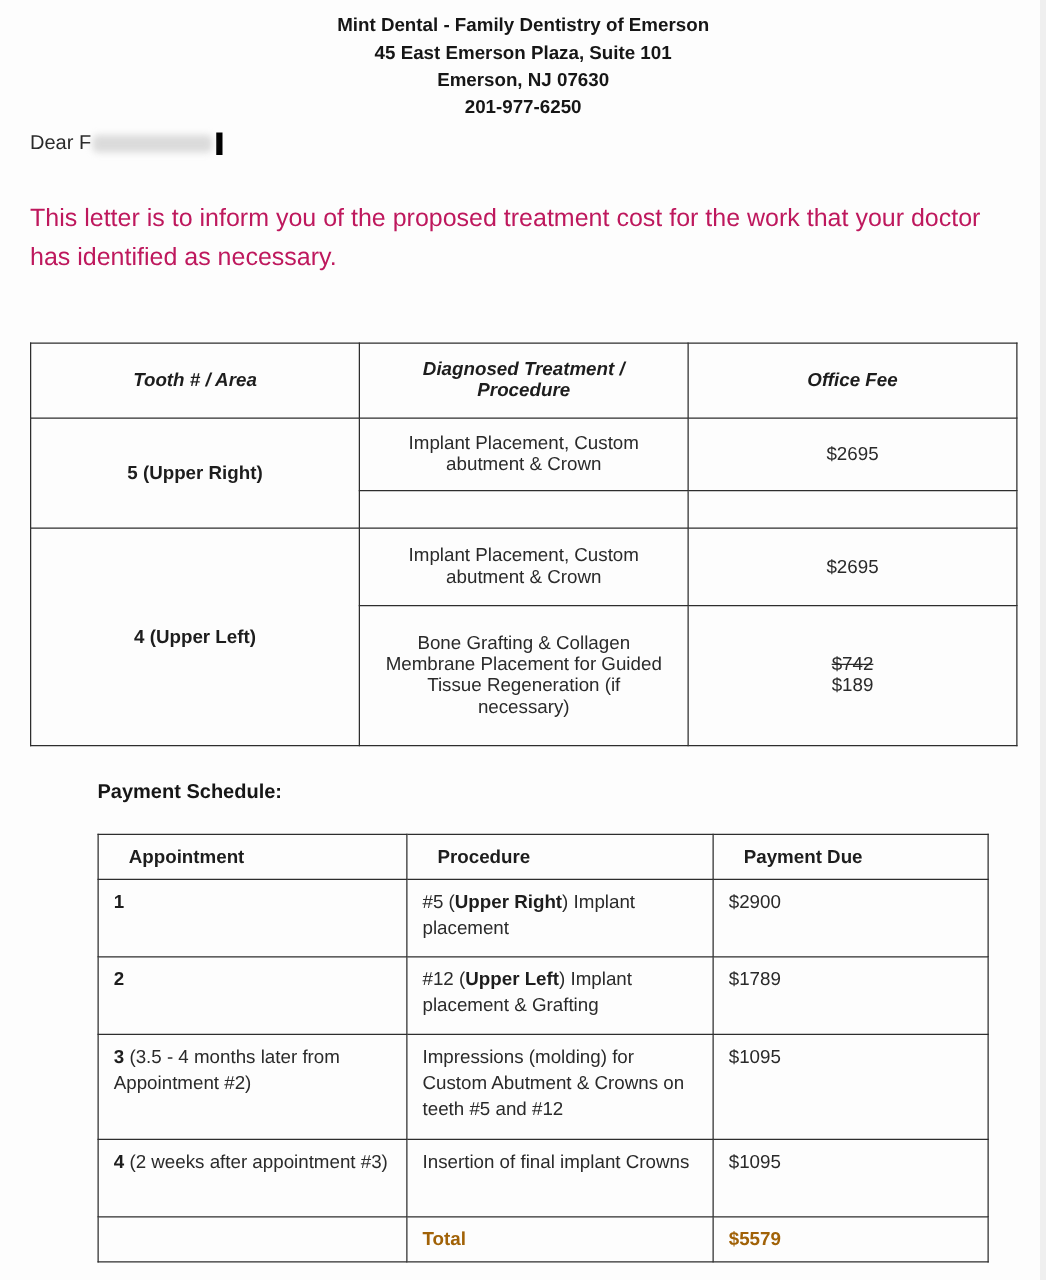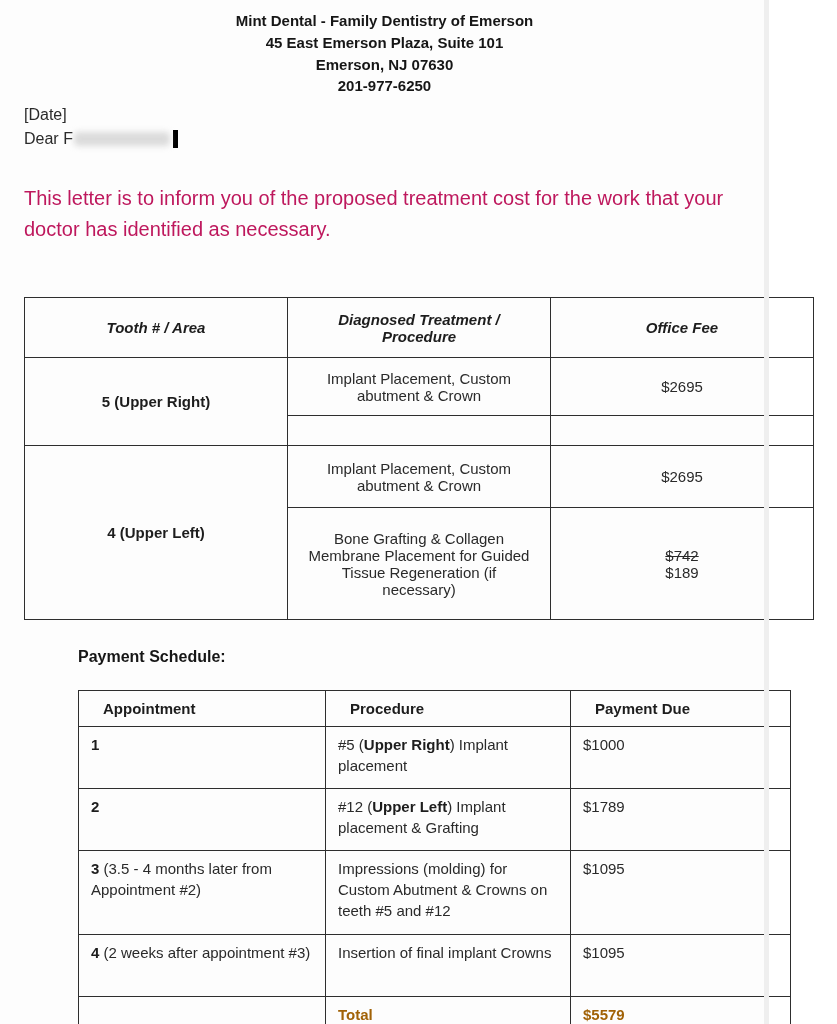--- a/index.html
+++ b/index.html
@@ -5,21 +5,21 @@
   * { margin:0; padding:0; box-sizing:border-box; }
   html,body { background:#ffffff; }
   body {
     width:837px; height:1024px;
     font-family:"Liberation Sans", sans-serif;
     color:#1c1c1c;
     position:relative;
     overflow:hidden;
   }
   .page {
-    width:769px; height:1024px;
+    width:837px; height:1024px;
     background:#fdfdfd;
     padding:10px 24px 0 24px;
     position:relative;
   }
   .page-edge-right {
     position:absolute; top:0; right:0; width:5px; height:100%;
     background:#efefef;
   }
 
   
@@ -122,21 +122,20 @@
 <div class="page">
 
   <div class="clinic-header">
     <div>Mint Dental - Family Dentistry of Emerson</div>
     <div>45 East Emerson Plaza, Suite 101</div>
     <div>Emerson, NJ 07630</div>
     <div>201-977-6250</div>
   </div>
 
   <div class="letter-meta">
-    <div>[Date]</div>
     <div class="salutation-row">
       <span>Dear F</span><span class="redacted"></span><span class="text-cursor"></span>
     </div>
   </div>
 
   <p class="body-text">This letter is to inform you of the proposed treatment cost for the work that your doctor has identified as necessary.</p>
 
   <table class="treatment">
     <colgroup>
         <col class="c1">
@@ -184,21 +183,21 @@
     <tbody>
       <tr>
         <th>Appointment</th>
         <th>Procedure</th>
         <th>Payment Due</th>
       </tr>
 
       <tr class="s-row-1">
         <td><span class="b">1</span><span></span></td>
         <td><span>#5 (</span><span class="b">Upper Right</span><span>) Implant placement</span></td>
-        <td>$1000</td>
+        <td>$2900</td>
       </tr>
 
       <tr class="s-row-2">
         <td><span class="b">2</span><span></span></td>
         <td><span>#12 (</span><span class="b">Upper Left</span><span>) Implant placement &amp; Grafting</span></td>
         <td>$1789</td>
       </tr>
 
       <tr class="s-row-3">
         <td><span class="b">3</span><span> (3.5 - 4 months later from Appointment #2)</span></td>

